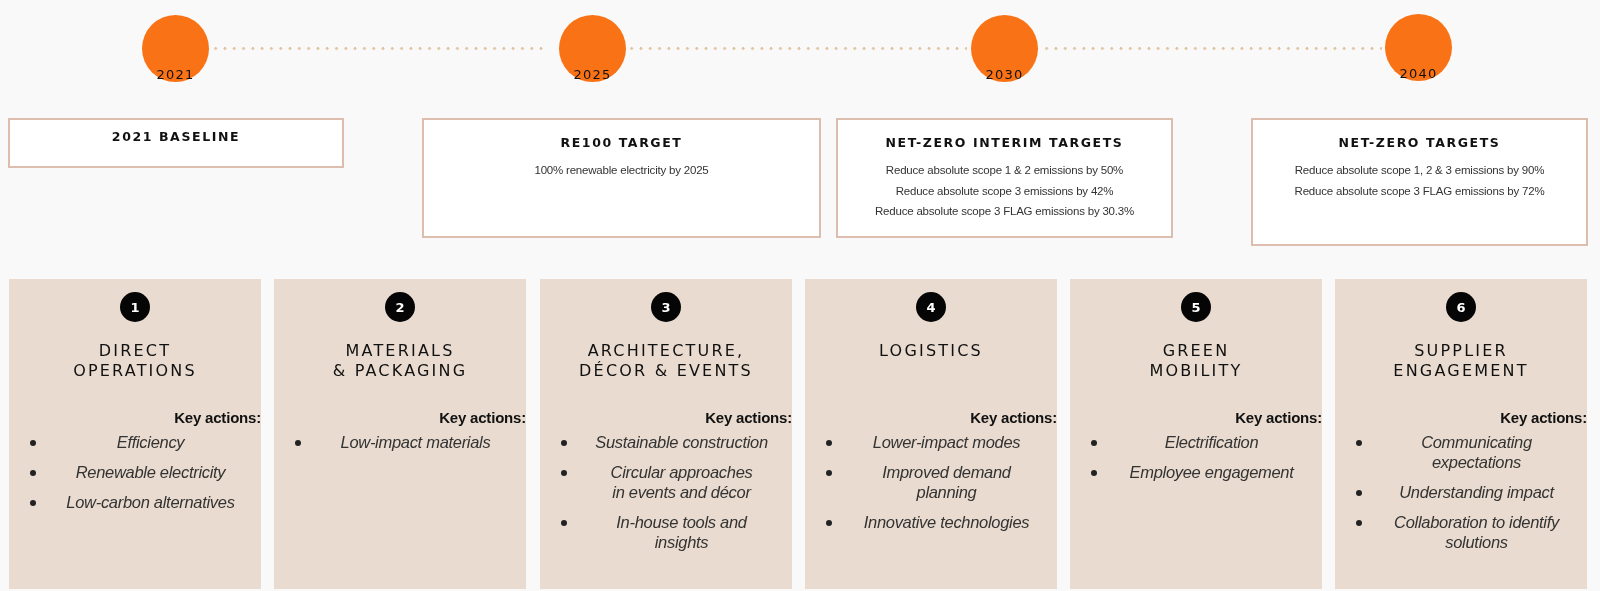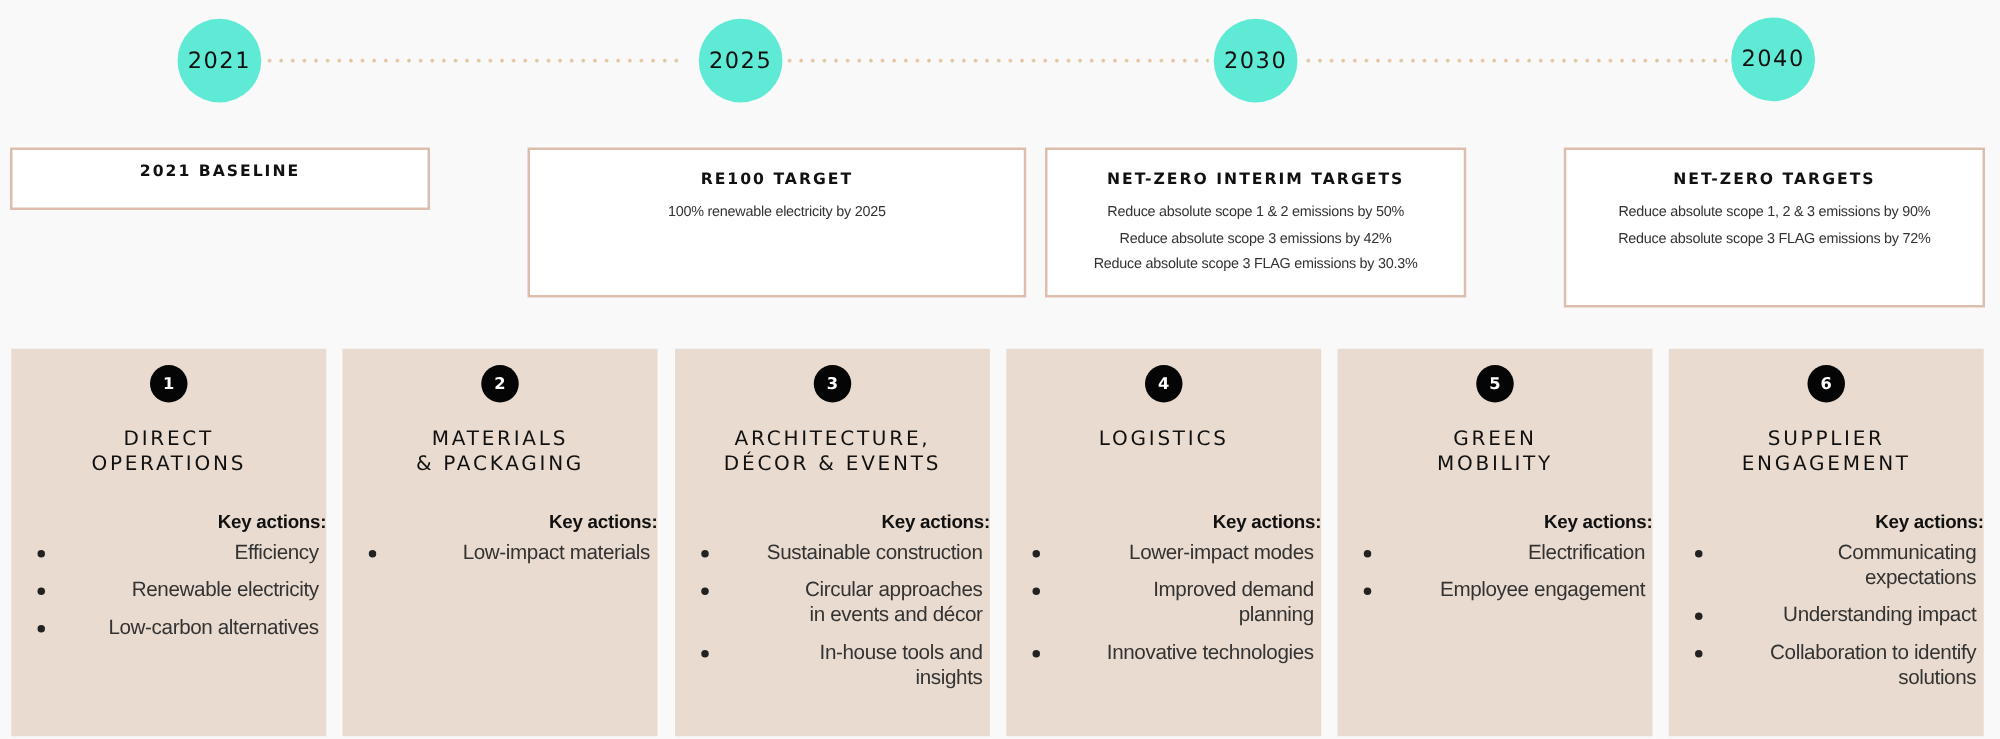--- a/index.html
+++ b/index.html
@@ -6,22 +6,22 @@
   html, body { width: 1600px; height: 591px; background: #f9f9f9; overflow: hidden; }
   body { position: relative; font-family: "Liberation Sans", sans-serif; color: #222; }
 
   .timeline-line {
     position: absolute; top: 47px; height: 3px;
     background-image: radial-gradient(circle, #e3c5a2 1.3px, transparent 1.6px);
     background-size: 9.3px 3px; background-repeat: repeat-x;
   }
   .year-circle {
     position: absolute; width: 67px; height: 67px; border-radius: 50%;
-    background: #5eead4; display: flex; align-items: center; justify-content: center;
-    font-family: "DejaVu Sans", sans-serif; font-size: 18px; font-weight: 500;
+    background: #f97316; display: flex; align-items: flex-end; justify-content: center;
+    font-family: "DejaVu Sans", sans-serif; font-size: 13px; font-weight: 500;
     letter-spacing: 1.2px; color: #111;
   }
   .target-box {
     position: absolute; background: #fff; border: 2px solid #ddbeae;
     text-align: center;
     margin-top: 19px;
   }
   .target-title {
     font-family: "DejaVu Sans", sans-serif; font-weight: bold; font-size: 12.5px;
     letter-spacing: 1.6px; color: #111; margin-top: 15px;
@@ -41,21 +41,21 @@
   }
   .card-title {
     font-family: "DejaVu Sans", sans-serif; font-weight: normal; font-size: 16px;
     letter-spacing: 2.2px; line-height: 20px; color: #111; margin-top: 19px;
     height: 40px; white-space: pre-line;
   }
   .key-label {
     text-align: right; margin-left: 19px; margin-top: 28px;
     font-weight: bold; font-size: 15px; color: #111; letter-spacing: -0.2px;
   }
-  .actions { list-style: none; text-align: right; margin-left: 19px; margin-top: 6px; margin-right: 6px; }
+  .actions { list-style: none; text-align: center; margin-left: 19px; margin-top: 6px; margin-right: 6px; font-style: italic; }
   .action {
     position: relative; padding-left: 18px; font-size: 16.5px; color: #333;
     line-height: 20px; margin-bottom: 10px; letter-spacing: -0.3px; white-space: pre-line;
   }
   .action::before {
     content: ""; position: absolute; left: 2px; top: 8px; width: 6px; height: 6px;
     border-radius: 50%; background: #222;
   }
 </style>
 </head>

